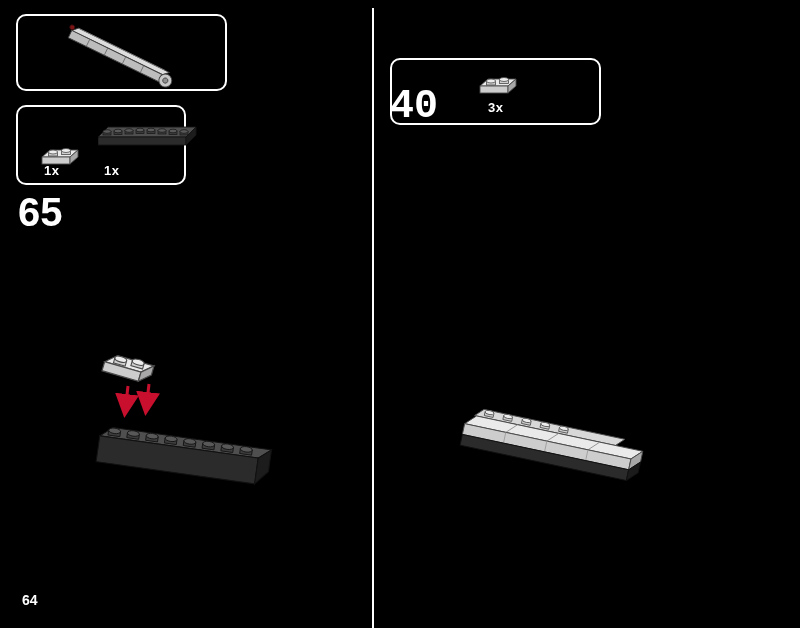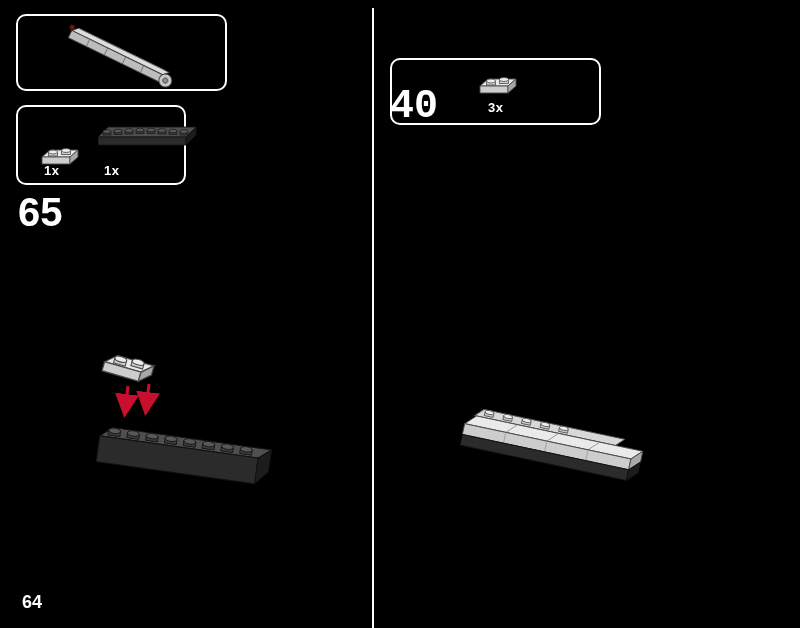--- a/index.html
+++ b/index.html
@@ -11,21 +11,21 @@
   .box { position:absolute; border:2px solid #ffffff; border-radius:10px; background:#000; box-sizing:border-box; }
   .preview-box { left:16px; top:14px; width:211px; height:77px; }
   .parts-box-39 { left:16px; top:105px; width:170px; height:80px; }
   .parts-box-40 { left:390px; top:14px; width:211px; height:67px;margin-top:44px; }
   .count { position:absolute; color:#ffffff; font-size:13px; font-weight:700; letter-spacing:0.5px; }
   .step-number { position:absolute; color:#ffffff; font-size:40px; font-weight:700; }
   .num-39 { left:18px; top:190px; }
   .num-40 { left:390px; top:84px;font-family:Liberation Mono, monospace; }
   .assembly-39 { position:absolute; left:92px; top:342px; width:190px; height:168px; }
   .assembly-40 { position:absolute; left:458px; top:392px; width:210px; height:115px; }
-  .page-number { position:absolute; left:22px; top:592px; color:#ffffff; font-size:18px; font-weight:700; }
+  .page-number { position:absolute; left:22px; top:592px; color:#ffffff; font-size:14px; font-weight:700; }
   svg { display:block; }
   .abs { position:absolute; }
 </style>
 </head>
 <body>
 
 <div class="page">
 
   <svg width="0" height="0" style="position:absolute" aria-hidden="true">
     <defs>

